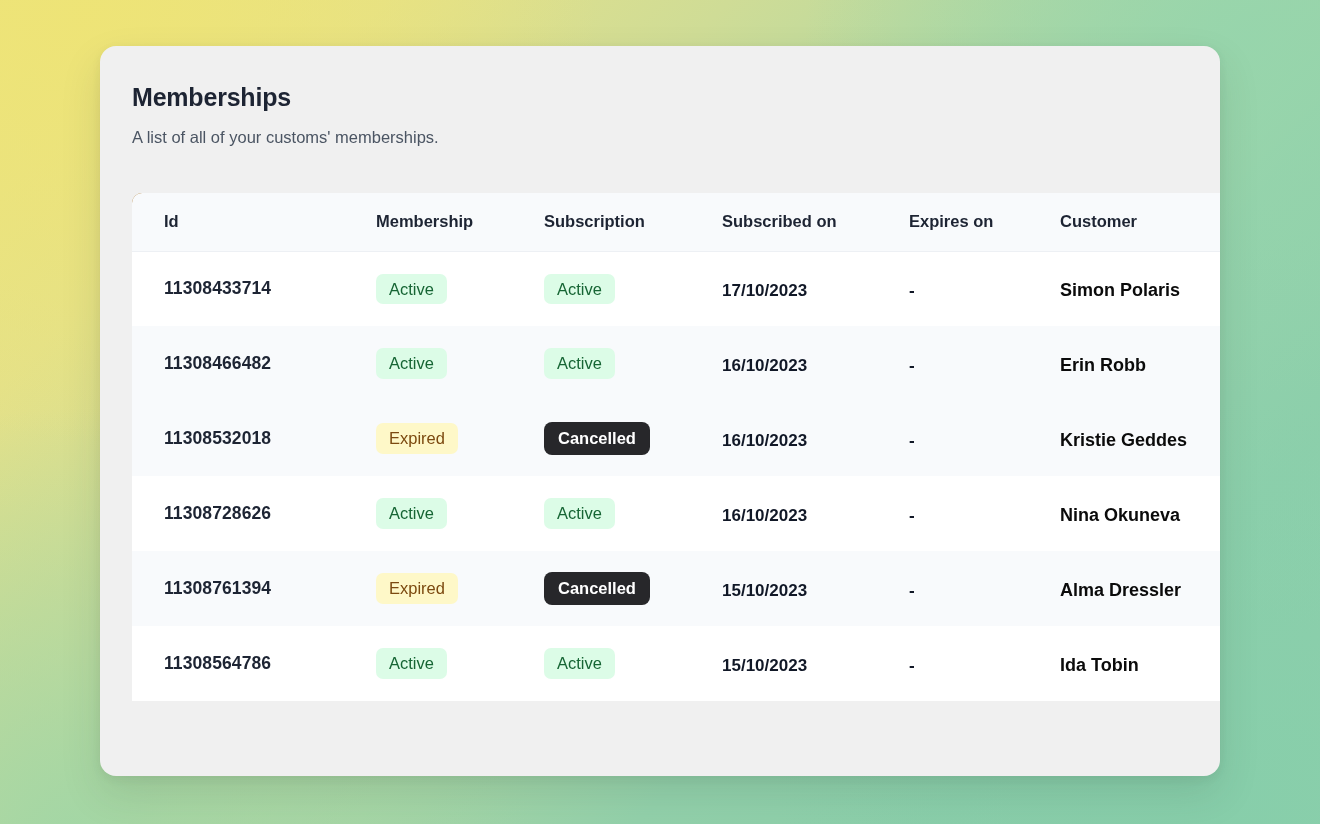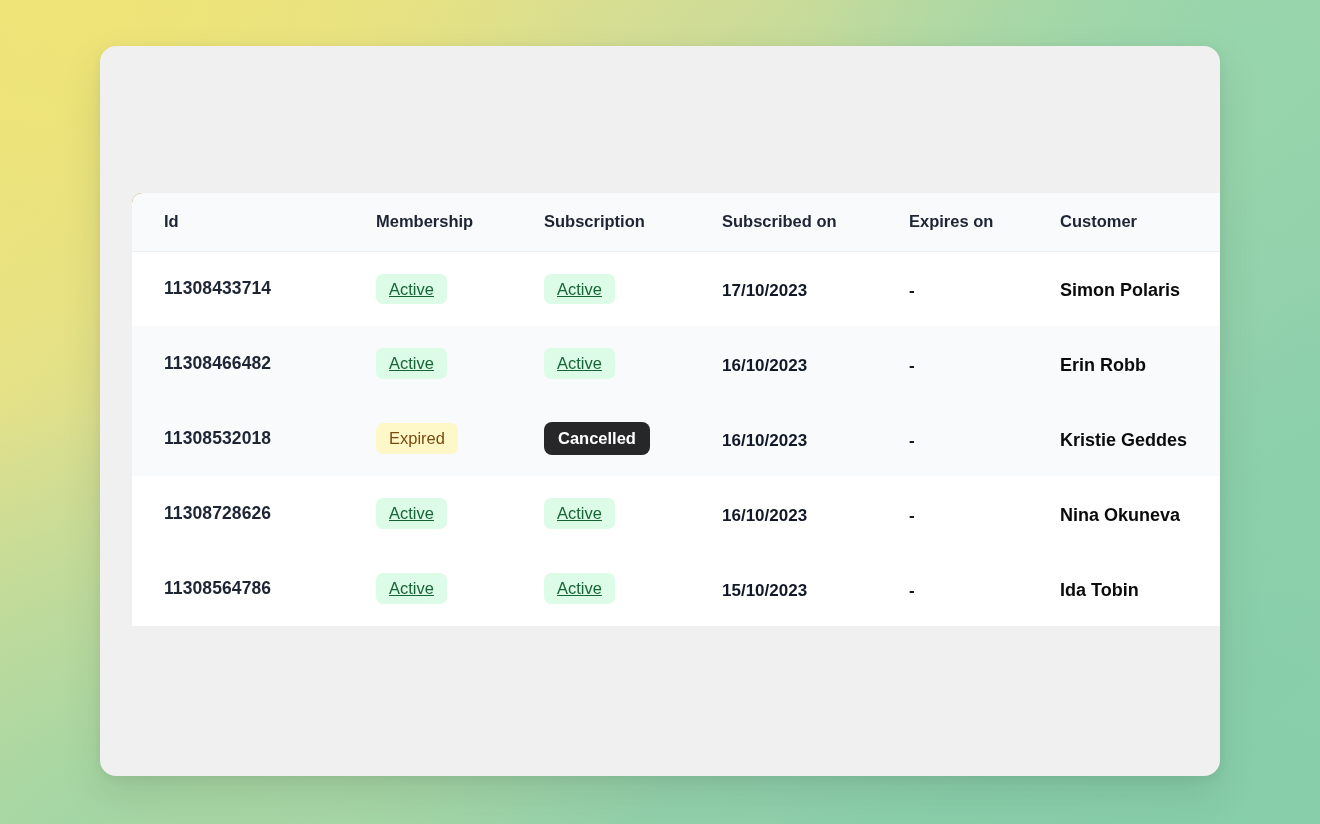--- a/index.html
+++ b/index.html
@@ -184,21 +184,20 @@
     padding: 7px 13px;
     border-radius: 7px;
     font-size: 16.5px;
     line-height: 1;
     white-space: nowrap;
   }
 
   .badge-active {
     background: #dcfce7;
     color: #166534;
-    text-decoration: underline;
   }
 
   .badge-expired {
     background: #fef8c8;
     color: #7c4a10;
   }
 
   .badge-cancelled {
     background: #27272a;
     color: #ffffff;
@@ -210,20 +209,24 @@
 </head>
 <body>
 
 <div class="bg-tint-tl"></div>
 <div class="bg-tint-tr"></div>
 <div class="bg-tint-bl"></div>
 <div class="bg-tint-br"></div>
 
 <div class="card">
 
+  <div class="card-header">
+    <div class="page-title">Memberships</div>
+    <div class="page-subtitle">A list of all of your customs' memberships.</div>
+  </div>
 
   <div class="table-wrap">
     <table class="data-table">
       <colgroup>
         <col class="col-id">
         <col class="col-mem">
         <col class="col-sub">
         <col class="col-subon">
         <col class="col-exp">
         <col class="col-cust">
@@ -264,20 +267,28 @@
             <td><span class="cell-customer">Kristie Geddes</span></td>
           </tr>
           <tr>
             <td><span class="cell-id">11308728626</span></td>
             <td><span class="badge badge-active">Active</span></td>
             <td><span class="badge badge-active">Active</span></td>
             <td><span class="cell-date">16/10/2023</span></td>
             <td><span class="cell-dash">-</span></td>
             <td><span class="cell-customer">Nina Okuneva</span></td>
           </tr>
+          <tr class="alt">
+            <td><span class="cell-id">11308761394</span></td>
+            <td><span class="badge badge-expired">Expired</span></td>
+            <td><span class="badge badge-cancelled">Cancelled</span></td>
+            <td><span class="cell-date">15/10/2023</span></td>
+            <td><span class="cell-dash">-</span></td>
+            <td><span class="cell-customer">Alma Dressler</span></td>
+          </tr>
           <tr>
             <td><span class="cell-id">11308564786</span></td>
             <td><span class="badge badge-active">Active</span></td>
             <td><span class="badge badge-active">Active</span></td>
             <td><span class="cell-date">15/10/2023</span></td>
             <td><span class="cell-dash">-</span></td>
             <td><span class="cell-customer">Ida Tobin</span></td>
           </tr>
         </tbody>
     </table>

